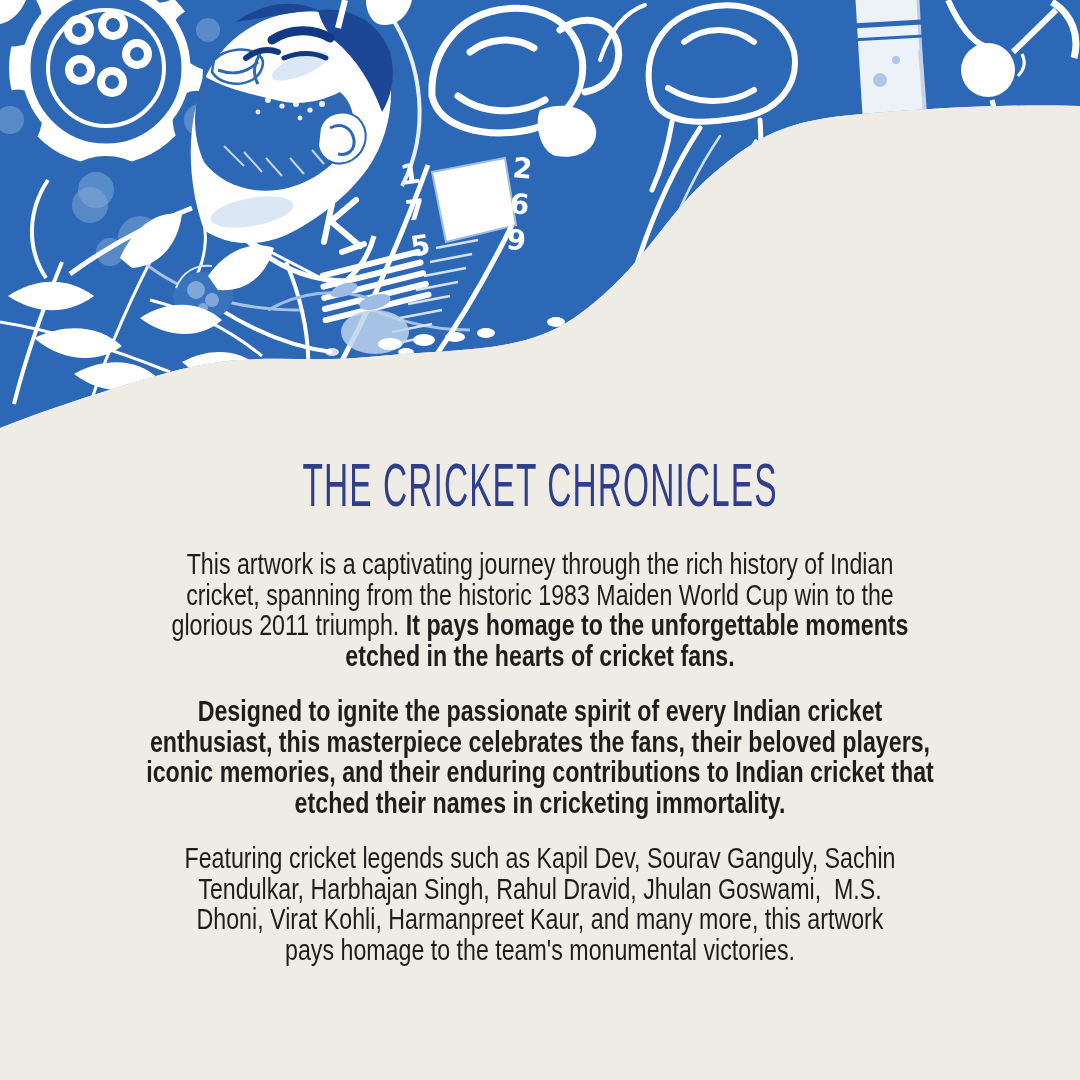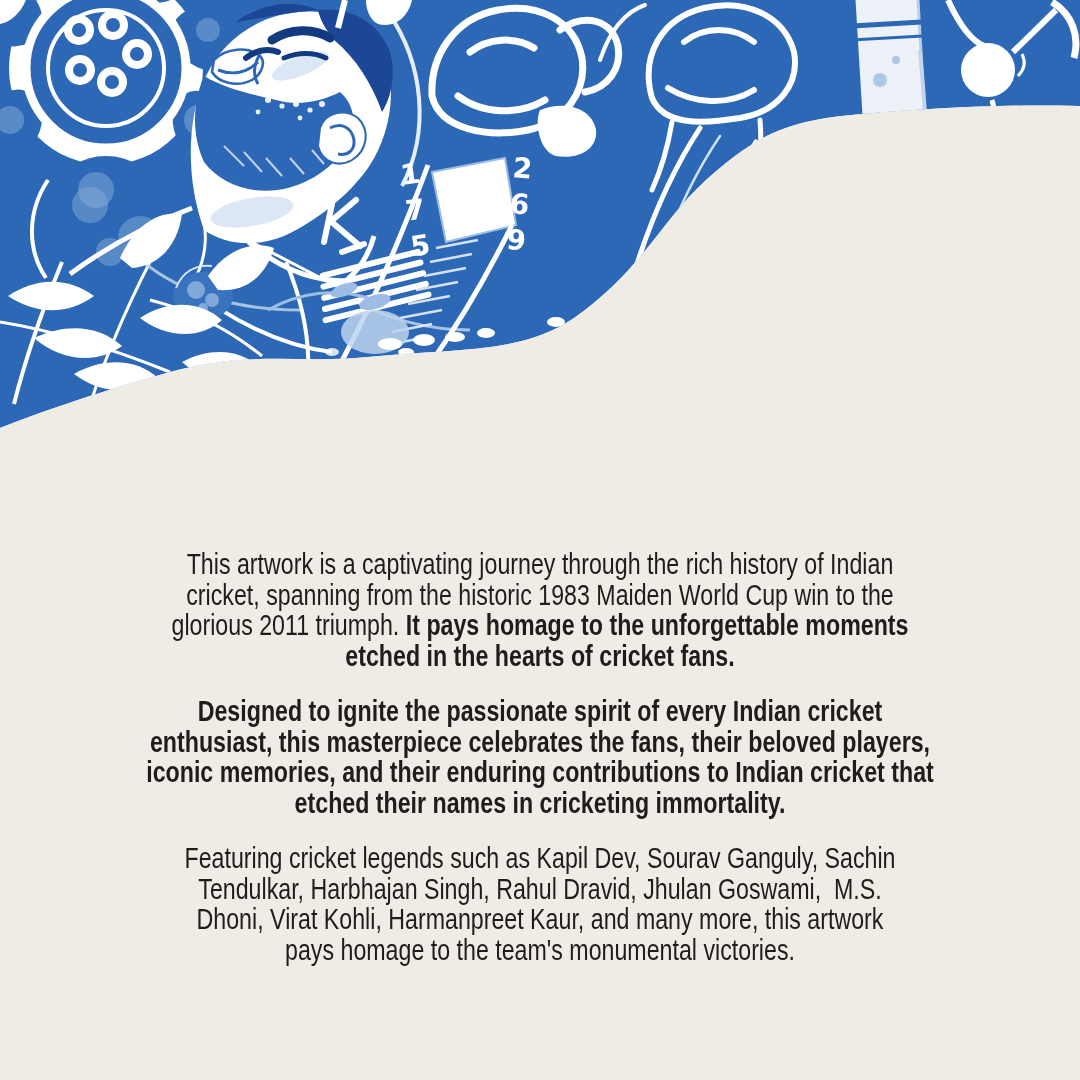--- a/index.html
+++ b/index.html
@@ -257,20 +257,21 @@
         <ellipse cx="424" cy="340" rx="11" ry="6"></ellipse>
         <ellipse cx="455" cy="337" rx="10" ry="5"></ellipse>
         <ellipse cx="486" cy="333" rx="9" ry="5"></ellipse>
         <ellipse cx="406" cy="352" rx="8" ry="4"></ellipse>
         <ellipse cx="556" cy="322" rx="9" ry="5"></ellipse>
         <ellipse cx="332" cy="352" rx="7" ry="4" opacity="0.8"></ellipse>
       </g>
     </g>
   </svg>
 
+  <h1 class="title"><span class="stretch">THE CRICKET CHRONICLES</span></h1>
 
   <div class="copy">
 
     <div class="para">
       <div class="line">This artwork is a captivating journey through the rich history of Indian</div>
       <div class="line">cricket, spanning from the historic 1983 Maiden World Cup win to the</div>
       <div class="line"><span>glorious 2011 triumph. </span><span class="b">It pays homage to the unforgettable moments</span></div>
       <div class="line b">etched in the hearts of cricket fans.</div>
     </div>
 

